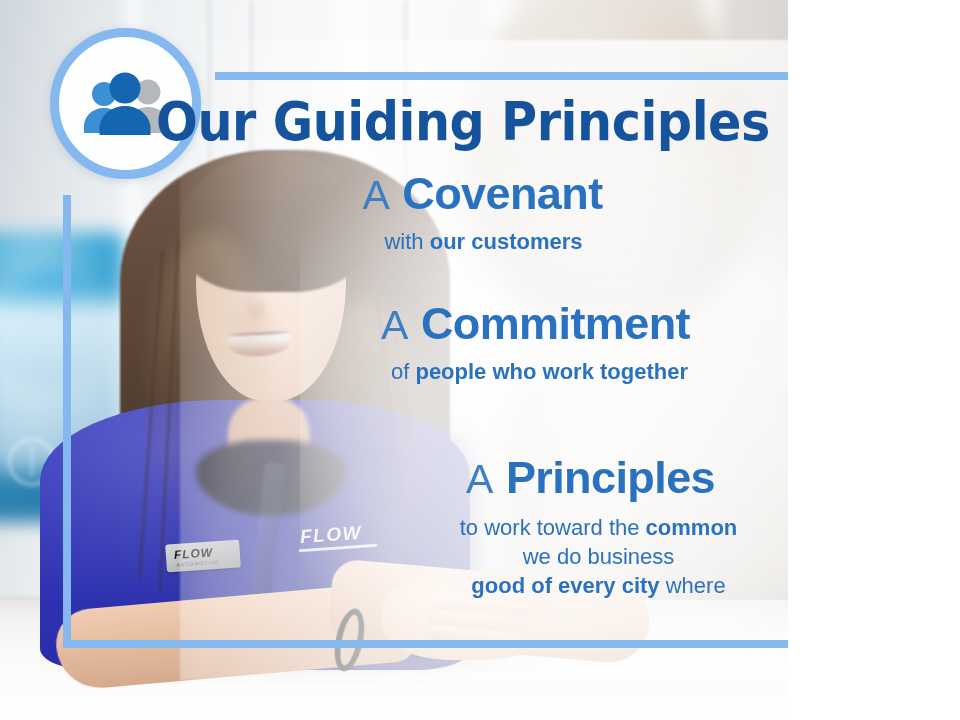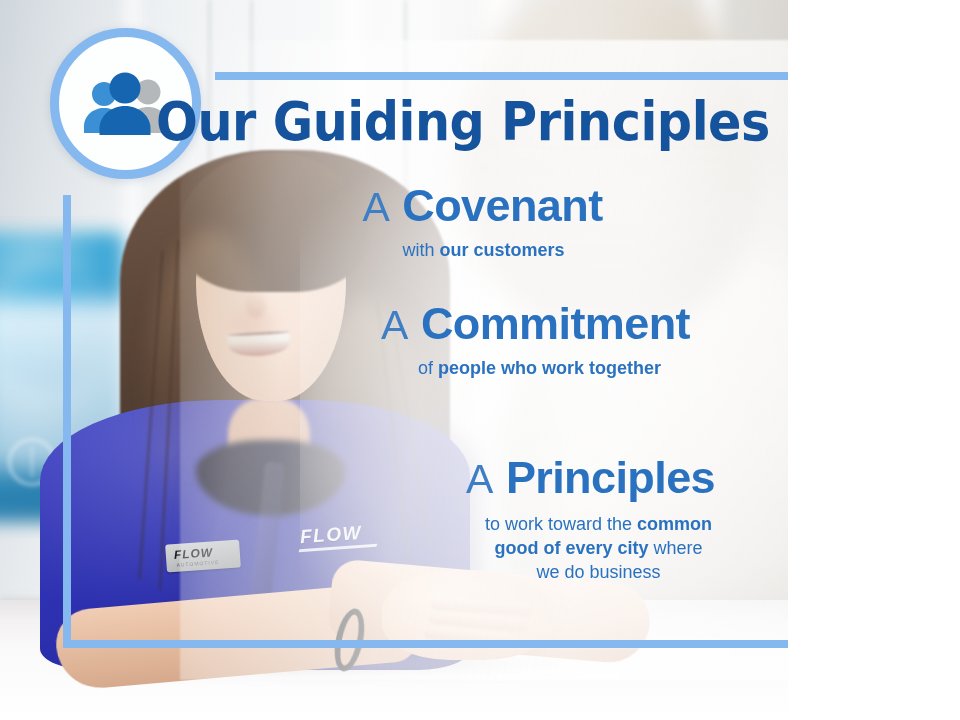--- a/index.html
+++ b/index.html
@@ -601,29 +601,29 @@
     font-size: 41px;
     letter-spacing: 0;
     color: #3d7ec4;
   }
   .p-head .word {
     font-weight: bold;
     letter-spacing: -0.6px;
   }
   .p-sub {
     font-family: "Liberation Sans", sans-serif;
-    font-size: 18px;
+    font-size: 22px;
     line-height: 1.33;
     color: #2a72c0;
     font-weight: normal;
   }
   .p-sub b { font-weight: bold; }
 
   
-  .pr-1 { left: 0; top: 110px; }
+  .pr-1 { left: 0; top: 98px; }
   .pr-1 .p-head { text-align: center; padding-left: 6px; }
   .pr-1 .p-sub  { text-align: center; padding-left: 8px; padding-top: 9px; }
 
   .pr-2 { left: 0; top: 228px; }
   .pr-2 .p-head { text-align: center; padding-left: 112px; }
   .pr-2 .p-sub  { text-align: center; padding-left: 120px; padding-top: 9px; }
 
   .pr-3 { left: 0; top: 382px; }
   .pr-3 .p-head { text-align: center; padding-left: 222px; }
   .pr-3 .p-sub  { text-align: center; padding-left: 238px; padding-top: 11px; }
@@ -746,19 +746,19 @@
       </div>
     </div>
 
     <div class="principle pr-3">
       <div class="p-head">
         <span class="art">A</span>
         <span class="word">Principles</span>
       </div>
       <div class="p-sub">
         <div><span>to work toward the </span><b>common</b></div>
+        <div><span>we do business</span></div>
         <div><b>good of every city</b><span> where</span></div>
-        <div><span>we do business</span></div>
       </div>
     </div>
 
   </div>
 </div>
 
 </body></html>

